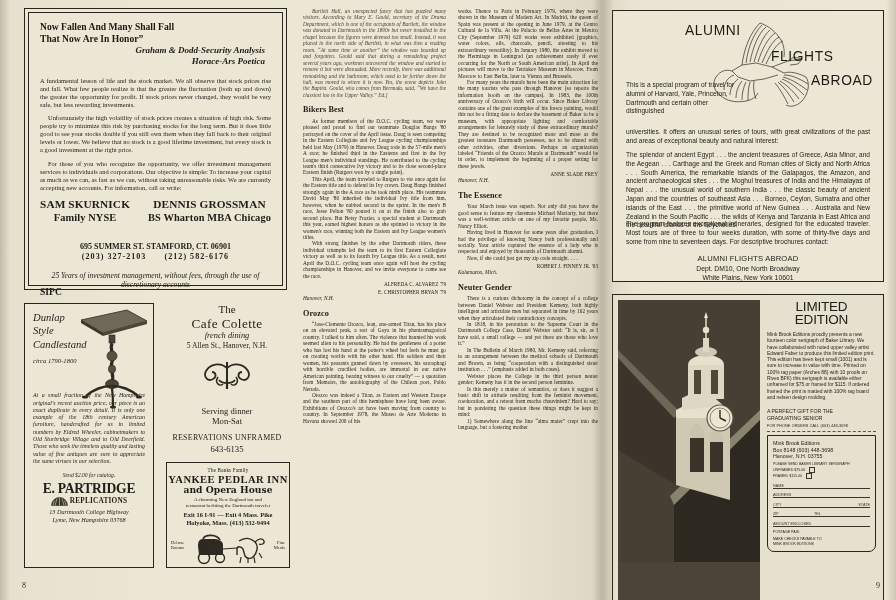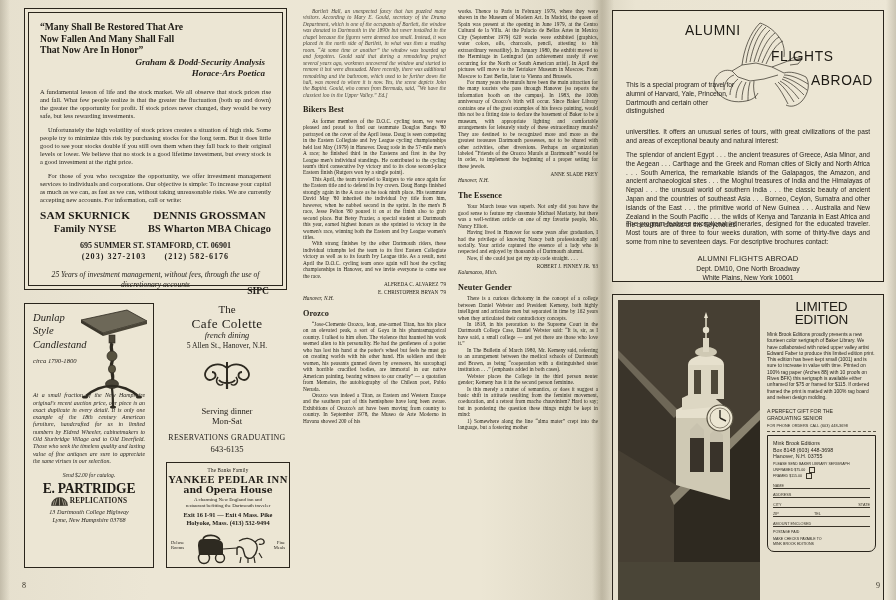--- a/index.html
+++ b/index.html
@@ -117,36 +117,36 @@
   }
   .sk-names .nm {
     text-align: center;
     font-weight: bold;
     font-size: 11.3px;
     line-height: 13px;
     letter-spacing: 0.1px;
   }
   .sk-names .nm .sub { font-size: 10.4px; }
   .sk-addr {
-    margin-top: 6px;
+    margin-top: 18px;
     text-align: center;
     font-weight: bold;
     font-size: 8.1px;
     line-height: 10.4px;
   }
   .sk-addr .phones { display: block; letter-spacing: 1px; }
   .sk-tag {
     margin-top: 8px;
     text-align: center;
     font-style: italic;
     font-size: 7.6px;
     line-height: 9.6px;
   }
   .sk-sipc {
-    text-align: right;
+    text-align: left;
     font-weight: bold;
     font-size: 9.6px;
     margin-top: -4px;
     padding-right: 2px;
   }
 
   
   .ad-dunlap {
     position: absolute;
     left: 24px; top: 303px;
@@ -412,21 +412,20 @@
 </head>
 <body>
 
 <div class="spread">
 
   <div class="page page-left">
 
     <div class="ad-skurnick">
       <div class="inner">
         <div class="sk-head">
-          <div>“Many Shall Be Restored That Are</div>
           <div>Now Fallen And Many Shall Fall</div>
           <div>That Now Are In Honor”</div>
         </div>
         <div class="sk-attrib">
           <div>Graham &amp; Dodd-Security Analysis</div>
           <div>Horace-Ars Poetica</div>
         </div>
         <div class="sk-body">
           <p>A fundamental lesson of life and the stock market. We all observe that stock prices rise and fall. What few people realize is that the greater the fluctuation (both up and down) the greater the opportunity for profit. If stock prices never changed, they would be very safe, but less rewarding investments.</p>
           <p class="ind">Unfortunately the high volatility of stock prices creates a situation of high risk. Some people try to minimize this risk by purchasing stocks for the long term. But it does little good to see your stocks double if you still own them when they fall back to their original levels or lower. We believe that no stock is a good lifetime investment, but every stock is a good investment at the right price.</p>
@@ -504,21 +503,21 @@
         <path d="M31 10 C38 4 48 6 52 13 C55 19 50 24 45 21 C41 19 42 14 46 14" stroke="#2e2a21" stroke-width="1.8" fill="none"></path>
         <path d="M23 22 C26 26 36 26 39 22" stroke="#2e2a21" stroke-width="2" fill="none"></path>
         <path d="M31 22 C31 26 31 29 31 31" stroke="#2e2a21" stroke-width="2.2" fill="none"></path>
         <path d="M22 19 C18 25 24 29 27 26" stroke="#2e2a21" stroke-width="1.5" fill="none"></path>
         <path d="M40 19 C44 25 38 29 35 26" stroke="#2e2a21" stroke-width="1.5" fill="none"></path>
       </svg>
       <div class="cc-serv">
         <div>Serving dinner</div>
         <div>Mon-Sat</div>
       </div>
-      <div class="cc-res">RESERVATIONS GRADUATING</div>
+      <div class="cc-res">RESERVATIONS UNFRAMED</div>
       <div class="cc-phone">643-6135</div>
       <svg class="squiggle" width="112" height="9" viewBox="0 0 112 9">
         <path d="M2 5 q3 -4 6 0 q3 4 6 0 q3 -4 6 0 q3 4 6 0 q3 -4 6 0 q3 4 6 0 q3 -4 6 0 q3 4 6 0 q3 -4 6 0 q3 4 6 0 q3 -4 6 0 q3 4 6 0 q3 -4 6 0 q3 4 6 0 q3 -4 6 0 q3 4 6 0 q3 -4 6 0" stroke="#2e2a21" stroke-width="1.3" fill="none"></path>
       </svg>
     </div>
 
     <div class="ad-pedlar">
       <div class="yp-family">The Banks Family</div>
       <div class="yp-name">YANKEE PEDLAR INN</div>
       <div class="yp-opera">and Opera House</div>

